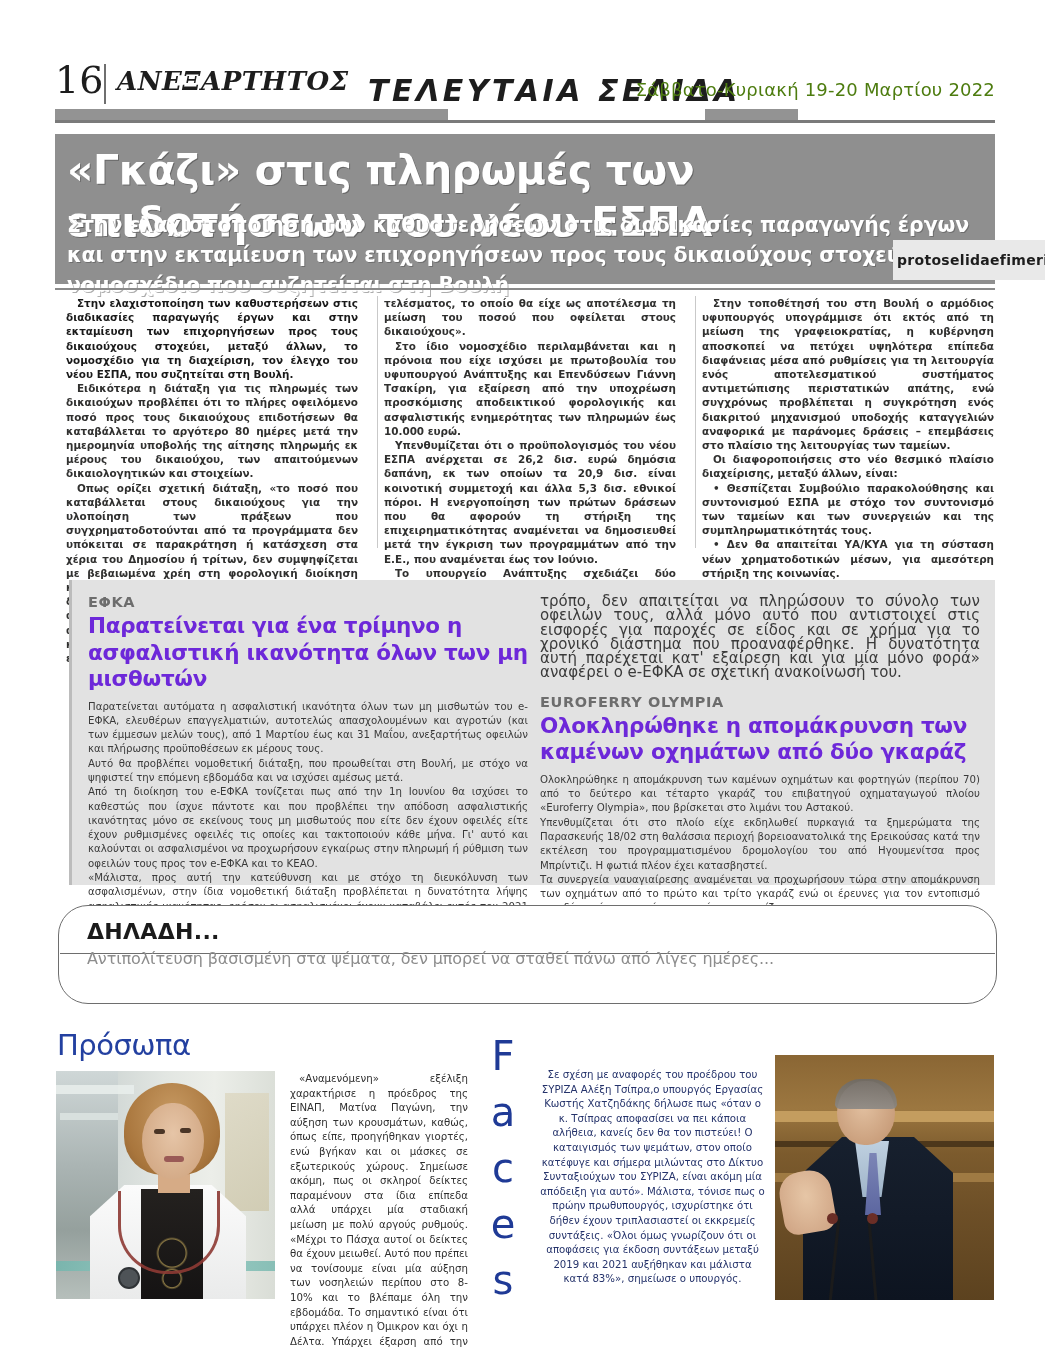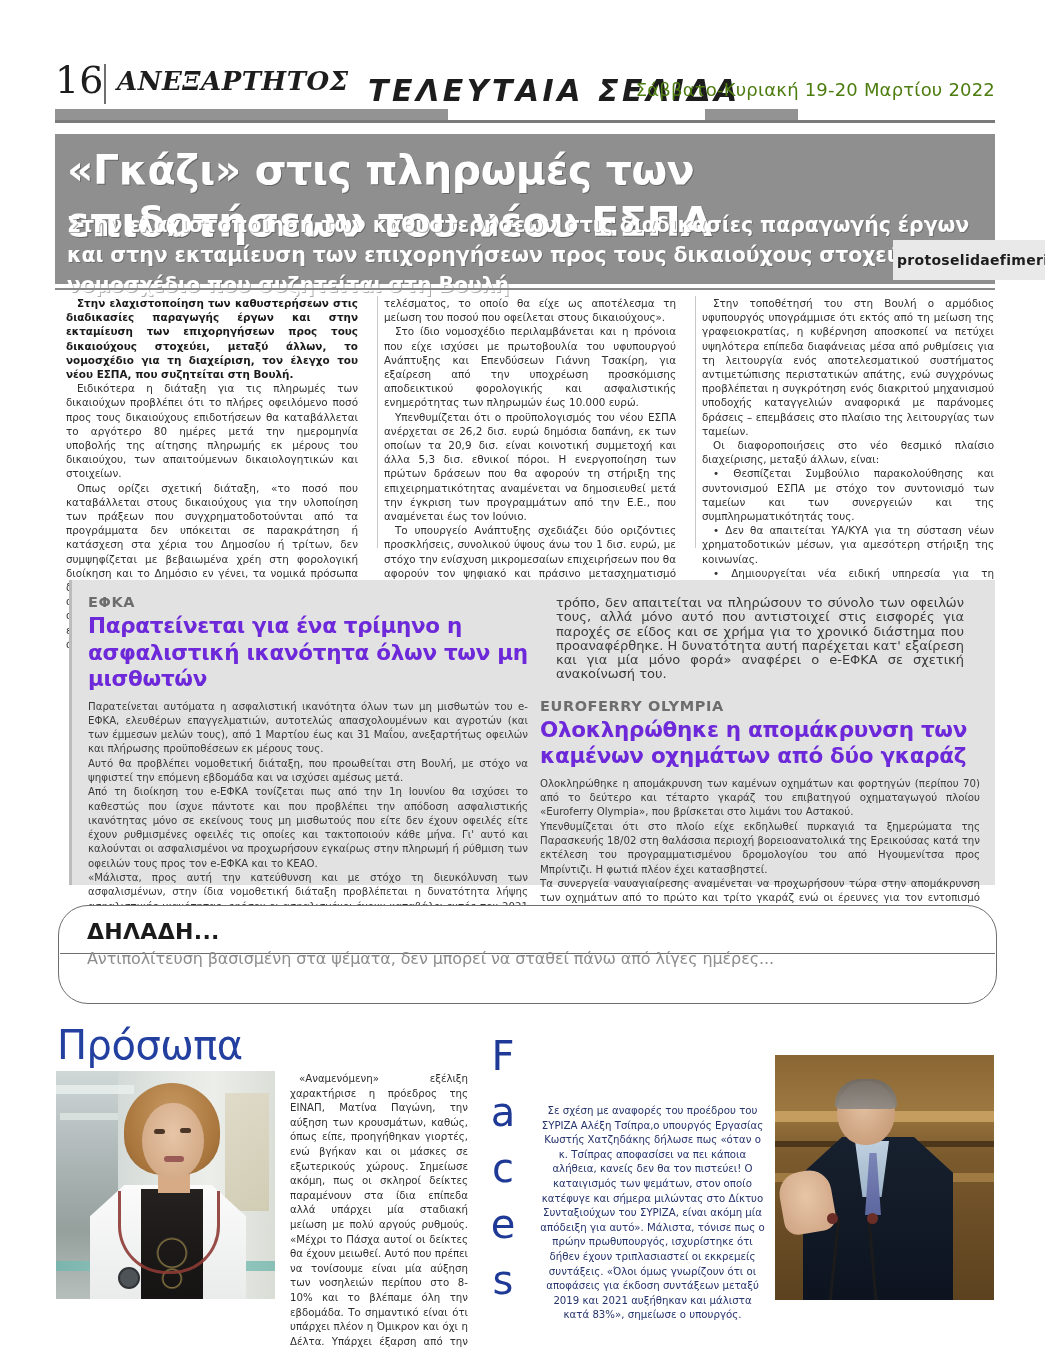--- a/index.html
+++ b/index.html
@@ -69,20 +69,21 @@
   
   .lead{position:absolute;left:55px;top:296px;width:940px;height:258px;}
   .lead .col{position:absolute;top:0;width:292px;}
   .lead .c1{left:11px;}
   .lead .c2{left:329px;}
   .lead .c3{left:647px;}
   .lead p{
     margin:0 0 0 0;text-align:justify;
     font-size:10.4px;line-height:14.2px;color:#30302f;
     text-indent:11px;
+    font-weight:bold;
   }
   .lead p.bold{font-weight:700;color:#1a1a1a;}
   .lead p + p{margin-top:0px;}
   .col-sep{position:absolute;top:296px;width:1px;height:252px;background:#c9c9c9;}
 
   
   .graybox{
     position:absolute;left:72px;top:580px;width:923px;height:305px;
     background:#e2e2e2;
   }
@@ -95,22 +96,22 @@
   }
   .sub-head{
     font-size:21.5px;font-weight:700;color:#6d28d9;line-height:26.5px;
     letter-spacing:-0.3px;margin:0 0 7px 0;
   }
   .gray-body p{
     margin:0;text-align:justify;
     font-size:10.2px;line-height:14.3px;color:#3a3a3a;
   }
   .gray-top p{
-    margin:16px;text-align:justify;
-    font-size:13px;line-height:14.3px;color:#3a3a3a;
+    margin:0;text-align:justify;
+    font-size:15px;line-height:14.3px;color:#3a3a3a;
     padding-top:0;
   }
   .gray-top{margin-top:14px;}
   .vline{position:absolute;left:69px;top:580px;width:3px;height:305px;background:#bcbcbc;}
 
   
   .diladi{
     position:absolute;left:58px;top:905px;width:937px;height:97px;
     border:1.6px solid #6e6e6e;border-radius:30px;background:#fff;
   }
@@ -120,21 +121,21 @@
   }
   .diladi .dline{position:absolute;left:1px;top:47px;width:935px;height:1.4px;background:#6e6e6e;}
   .diladi .dquote{
     position:absolute;left:28px;top:42px;width:880px;
     font-size:16px;color:#8d8d8d;line-height:22px;letter-spacing:-0.1px;
   }
 
   
   .prosopa-title{
     position:absolute;left:57px;top:1022px;
-    font-size:40px;color:#2340a0;letter-spacing:-0.5px;line-height:46px;
+    font-size:29px;color:#2340a0;letter-spacing:-0.5px;line-height:46px;
   }
   .faces-vert{
     position:absolute;left:480px;top:1028px;width:46px;
     color:#1f3a96;font-size:40px;line-height:56px;font-weight:400;
     text-align:center;
   }
   .faces-vert span{display:block;}
 
   .photoL{
     position:absolute;left:56px;top:1071px;width:219px;height:228px;
@@ -143,21 +144,21 @@
   .photoR{
     position:absolute;left:775px;top:1055px;width:219px;height:245px;
     overflow:hidden;background:#8d6a3c;
   }
   .textL{
     position:absolute;left:290px;top:1072px;width:178px;
     font-size:10.2px;line-height:14.6px;color:#2f2f2f;text-align:justify;
     text-indent:9px;
   }
   .textR{
-    position:absolute;left:540px;top:1104px;width:225px;
+    position:absolute;left:540px;top:1068px;width:225px;
     font-size:10.2px;line-height:14.6px;color:#25336b;text-align:center;
   }
 
   
   .ph-bgL{position:absolute;inset:0;
     background:
       linear-gradient(92deg,#b9c3c4 0%,#cfd6d4 22%,#e2e6e2 48%,#eceee9 70%,#d9ddd6 100%);
   }
   .ph-corridor{position:absolute;left:0;top:0;width:62px;height:100%;
     background:linear-gradient(180deg,#cfd7d7 0%,#aab4b3 42%,#95a09d 70%,#b6bfbb 100%);}

